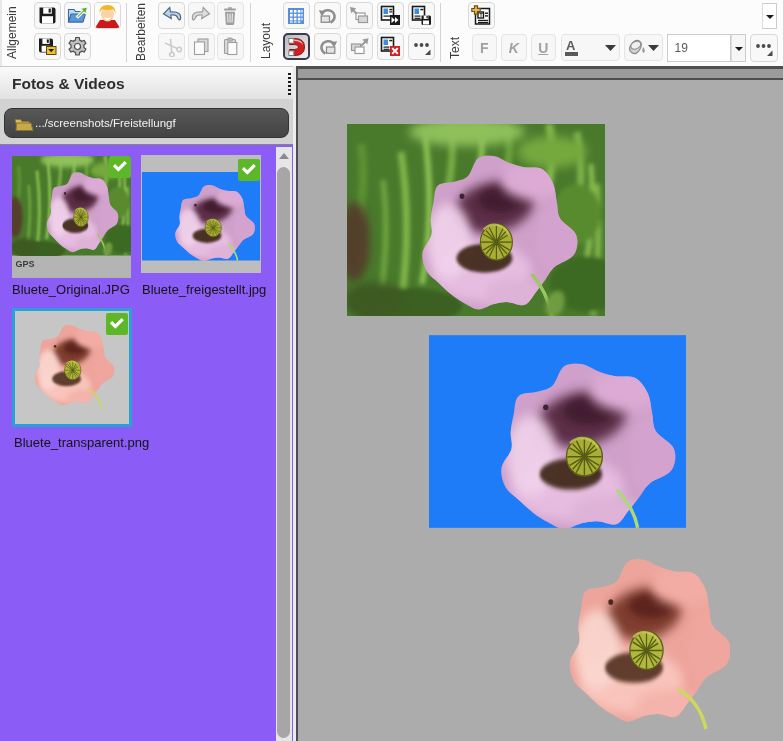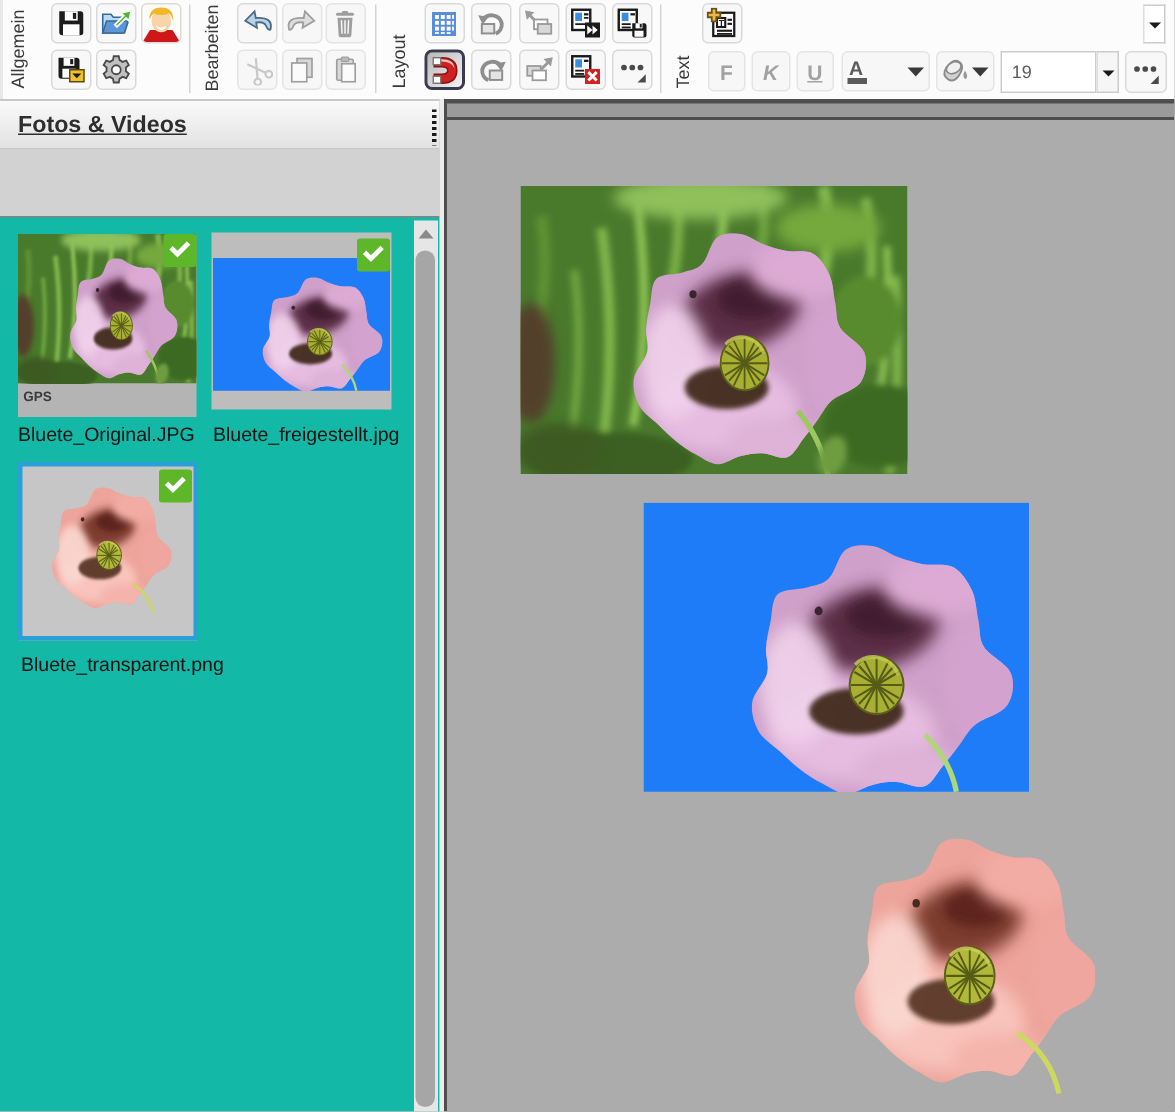--- a/index.html
+++ b/index.html
@@ -8,25 +8,25 @@
 
 #toolbar { position:absolute; left:0; top:0; width:783px; height:66px; background:#fcfcfc; border-left:2px solid #e8e8e8; }
 .vlabel { position:absolute; color:#3a3a3a; font-size:12px; transform:rotate(-90deg); transform-origin:0 0; white-space:nowrap; }
 .sep { position:absolute; top:3px; width:1px; height:59px; background:#d4d4d4; }
 .tbtn { position:absolute; width:27px; height:27px; border:1px solid #d9d9d9; border-radius:4px; background:#f8f8f8; display:flex; align-items:center; justify-content:center; }
 .tbtn.flat { border-color:#e4e4e4; background:#f7f7f7; }
 .tbtn.pressed { border:2px solid #3a3a52; background:linear-gradient(135deg,#b8b8b8,#f2f2f2); border-radius:5px; }
 
 #panel { position:absolute; left:0; top:66px; width:293px; height:675px; background:#9c9c9c; }
 #phead { position:absolute; left:0; top:0; width:293px; height:33px; background:linear-gradient(#fafafa,#e2e2e2); border-top:1px solid #c8c8c8; }
-#phead .title { position:absolute; left:12px; top:8px; font-size:15.5px; font-weight:bold; color:#2e2e2e;text-decoration:underline; }
+#phead .title { position:absolute; left:12px; top:8px; font-size:15.5px; font-weight:bold; color:#2e2e2e; }
 #dots { position:absolute; right:2px; top:6px; width:3px; height:24px; background:repeating-linear-gradient(#1a1a1a 0 2px, transparent 2px 4px); }
 #pstrip { position:absolute; left:0; top:33px; width:293px; height:45px; background:#d2d2d2; }
 #pathbtn { position:absolute; left:4px; top:42px; width:285px; height:30px; background:linear-gradient(#585858,#434343); border:1px solid #333; border-radius:8px; color:#f2f2f2; font-size:11.5px; line-height:29px; padding-left:30px; }
-#pcontent { position:absolute; left:0; top:78px; width:293px; height:597px; background:#14b8a6; border-top:1px solid #848484; }
+#pcontent { position:absolute; left:0; top:78px; width:293px; height:597px; background:#8b5cf6; border-top:1px solid #848484; }
 #scrolltrack { position:absolute; right:1px; top:2px; width:16px; height:595px; background:#e6e6e6; }
 #scrollthumb { position:absolute; left:1px; top:20px; width:13px; height:571px; background:#a6a6a6; border-radius:7px; }
 #scrollarrow { position:absolute; left:3px; top:6px; width:0; height:0; border-left:5px solid transparent; border-right:5px solid transparent; border-bottom:6px solid #8a8a8a; }
 .thumblabel { position:absolute; font-size:13px; color:#141414; }
 .badge { position:absolute; width:22px; height:22px; background:#5eb629; border-radius:2px; }
 .badge svg { position:absolute; left:3px; top:4px; }
 
 #splitter { position:absolute; left:293px; top:66px; width:3px; height:675px; background:#ececec; }
 #canvasborder { position:absolute; left:296px; top:66px; width:487px; height:675px; background:#4e4e4e; }
 #canvas { position:absolute; left:298px; top:80px; width:485px; height:661px; background:#acacac; }
@@ -291,20 +291,24 @@
           </g>
         </svg>
     </div>
   </div>
   <div id="panel">
     <div id="phead">
         <span class="title">Fotos &amp; Videos</span>
         <div id="dots"></div>
       </div>
     <div id="pstrip"></div>
+    <div id="pathbtn"><svg style="position:absolute; left:9px; top:7px;" width="20" height="17" viewBox="0 0 20 17">
+          <path fill="#d8b85a" stroke="#8a7428" stroke-width="1" d="M1 3.5 h5.5 l1.5 2 h7 v2 h-13z"></path>
+          <path fill="#c8a84b" stroke="#8a7428" stroke-width="1" d="M2.5 7 h14.5 l2 7.5 h-17z"></path>
+        </svg>.../screenshots/Freistellungf</div>
     <div id="pcontent">
       <div style="position:absolute; left:11.5px; top:11px; width:119px; height:121.5px; background:#b4b4b4;">
         <svg style="position:absolute; left:0; top:0;" width="119" height="99.5" viewBox="0 0 258 192" preserveAspectRatio="none">
             <use href="#photoA"></use>
           </svg>
         <div style="position:absolute; left:4px; top:103px; font-size:9px; font-weight:bold; color:#3a3a3a;">GPS</div>
         <div class="badge" style="right:0; top:0;">
             <svg width="16" height="14" viewBox="0 0 16 14">
               <path fill="#fff" d="M1 7 l2.5 -2.5 l3.5 3.5 l7 -7 l2.5 2.5 l-9.5 9.5z" transform="scale(0.9)"></path>
             </svg>

